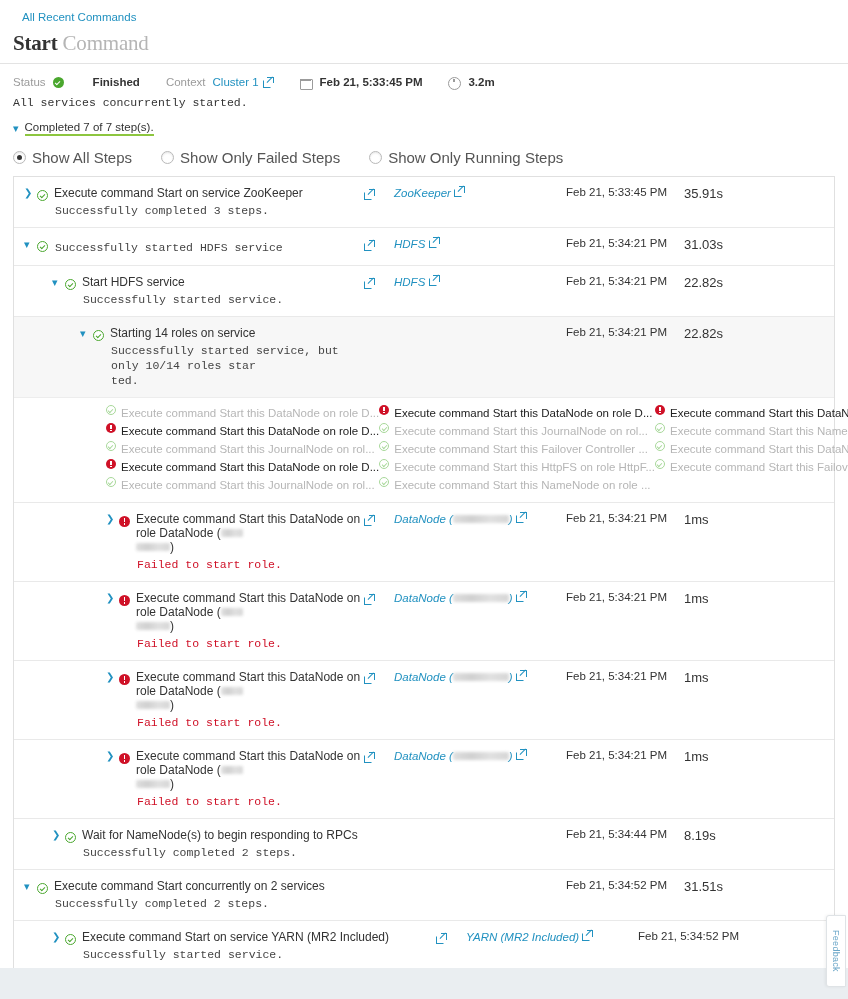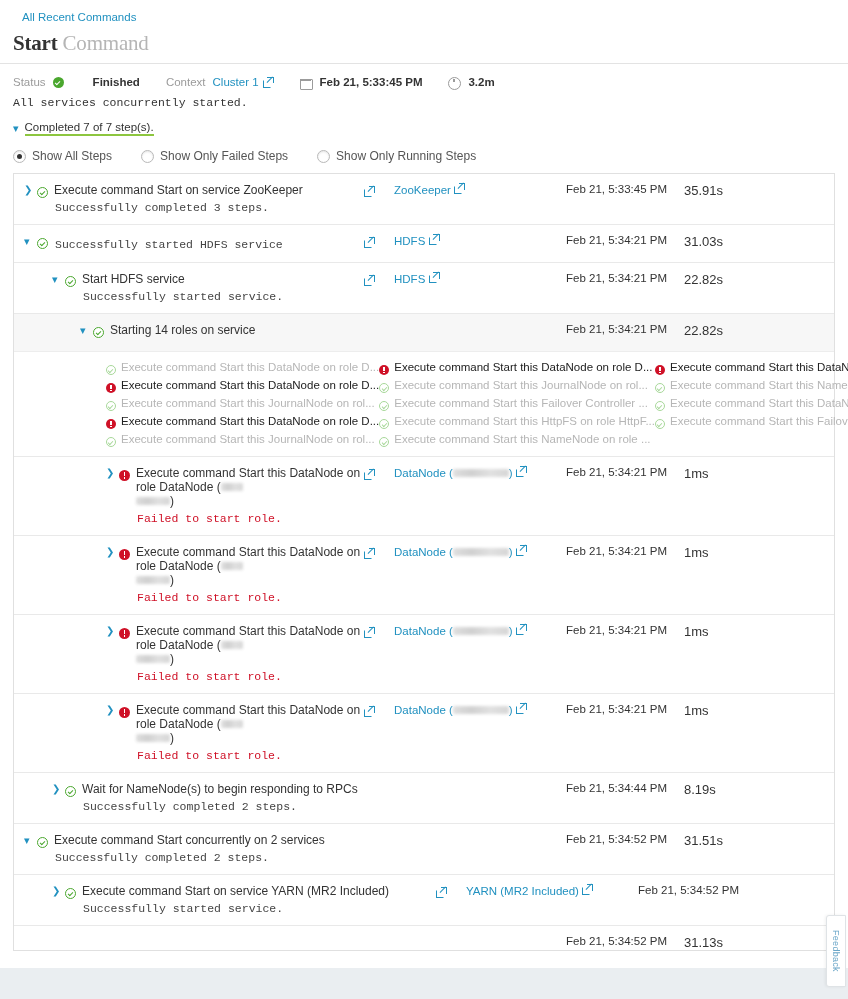--- a/index.html
+++ b/index.html
@@ -58,21 +58,21 @@
   .caret-down, .caret-right {
     color:#2191c0; font-size:11px; margin-right:6px; cursor:pointer;
     line-height:1; user-select:none;
   }
   .completed-link {
     font-size:11.5px; font-weight:normal; color:#333; cursor:pointer;
     border-bottom: 2px solid #8dc63f; padding-bottom:1px;
   }
 
   
-  .radio-row { display:flex; align-items:center; padding: 13px 0 0 13px; font-size:12px; color:#555; }
+  .radio-row { display:flex; align-items:center; padding: 13px 0 0 13px; font-size:15px; color:#555; }
   .radio-item { display:flex; align-items:center; cursor:pointer; }
   .radio-item + .radio-item { margin-left: 29px; }
   .radio {
     width:13px; height:13px; border-radius:50%; border:1px solid #b9b9b9;
     background:#fff; margin-right:6px; position:relative; flex:0 0 auto;
     box-shadow: inset 0 1px 2px rgba(0,0,0,.10);
   }
   .radio.checked::after {
     content:""; position:absolute; left:3px; top:3px; width:5px; height:5px;
     border-radius:50%; background:#333;
@@ -124,21 +124,21 @@
   .blur {
     display:inline-block; background: linear-gradient(90deg,#d9d9d9,#c9c9c9,#dcdcdc,#cfcfcf);
     border-radius:2px; height:8px; vertical-align:0px; filter: blur(1.4px); opacity:.85;
   }
 
   .col-ext { flex:0 0 30px; padding-top:9px; }
   .col-link { flex:0 0 172px; padding-top:9px; font-size:11.5px; }
   .col-time { flex:0 0 118px; padding-top:9px; font-size:11.5px; color:#333; }
   .col-dur  { flex:0 0 72px;  padding-top:9px; font-size:13px; color:#333; }
   .col-pad  { flex:0 0 78px; }
-  .svc-link { color:#2191c0; text-decoration:none; cursor:pointer; }
+  .svc-link { color:#2191c0; text-decoration:none; cursor:pointer;font-style:italic; }
 
   .ext-ico { display:inline-block; width:11px; height:11px; position:relative; cursor:pointer; }
   .ext-ico i {
     position:absolute; left:0; bottom:0; width:8px; height:8px;
     border:1.3px solid #2191c0; border-top-color:transparent; border-right-color:transparent;
   }
   .ext-ico b {
     position:absolute; right:0; top:0; width:6px; height:6px; display:block;
   }
   .ext-ico b::before {
@@ -149,21 +149,21 @@
     content:""; position:absolute; right:0; top:0; width:5.5px; height:5.5px;
     border-top:1.3px solid #2191c0; border-right:1.3px solid #2191c0;
   }
 
   
   .roles-grid {
     display:flex; padding: 6px 0 8px 0; border-top:1px solid #ededed; background:#fff;
   }
   .roles-col { flex:0 0 33.33%; }
   .role-item {
-    display:flex; align-items:flex-end; font-size:11.5px; line-height:16px;
+    display:flex; align-items:flex-start; font-size:11.5px; line-height:16px;
     padding: 1px 0; white-space:nowrap; overflow:hidden;
   }
   .role-item .rico { flex:0 0 auto; margin-right:5px; display:flex; align-items:center; }
   .role-item.ok   { color:#b6b6b6; }
   .role-item.fail { color:#222; }
   .rico-ok {
     display:inline-block; width:10px; height:10px; border-radius:50%;
     border:1.5px solid #a8d89a; position:relative; background:#fff;
   }
   .rico-ok::after {
@@ -324,20 +324,21 @@
         <div class="col-dur">22.82s</div>
         <div class="col-pad"></div>
       </div>
       <div class="step-row shaded">
         <div class="step-main ind-2">
           <div class="step-head">
             <span class="twisty">▾</span>
             <span class="status-ico"><span class="ico-ok"></span></span>
             <div class="step-text">
               <div class="step-title">Starting 14 roles on service</div>
+              <div class="step-sub">Successfully started service, but only 10/14 roles star<br>ted.</div>
             </div>
           </div>
         </div>
         <div class="col-ext"></div>
         <div class="col-link"></div>
         <div class="col-time">Feb 21, 5:34:21 PM</div>
         <div class="col-dur">22.82s</div>
         <div class="col-pad"></div>
       </div>
       <div class="roles-grid roles-indent">

